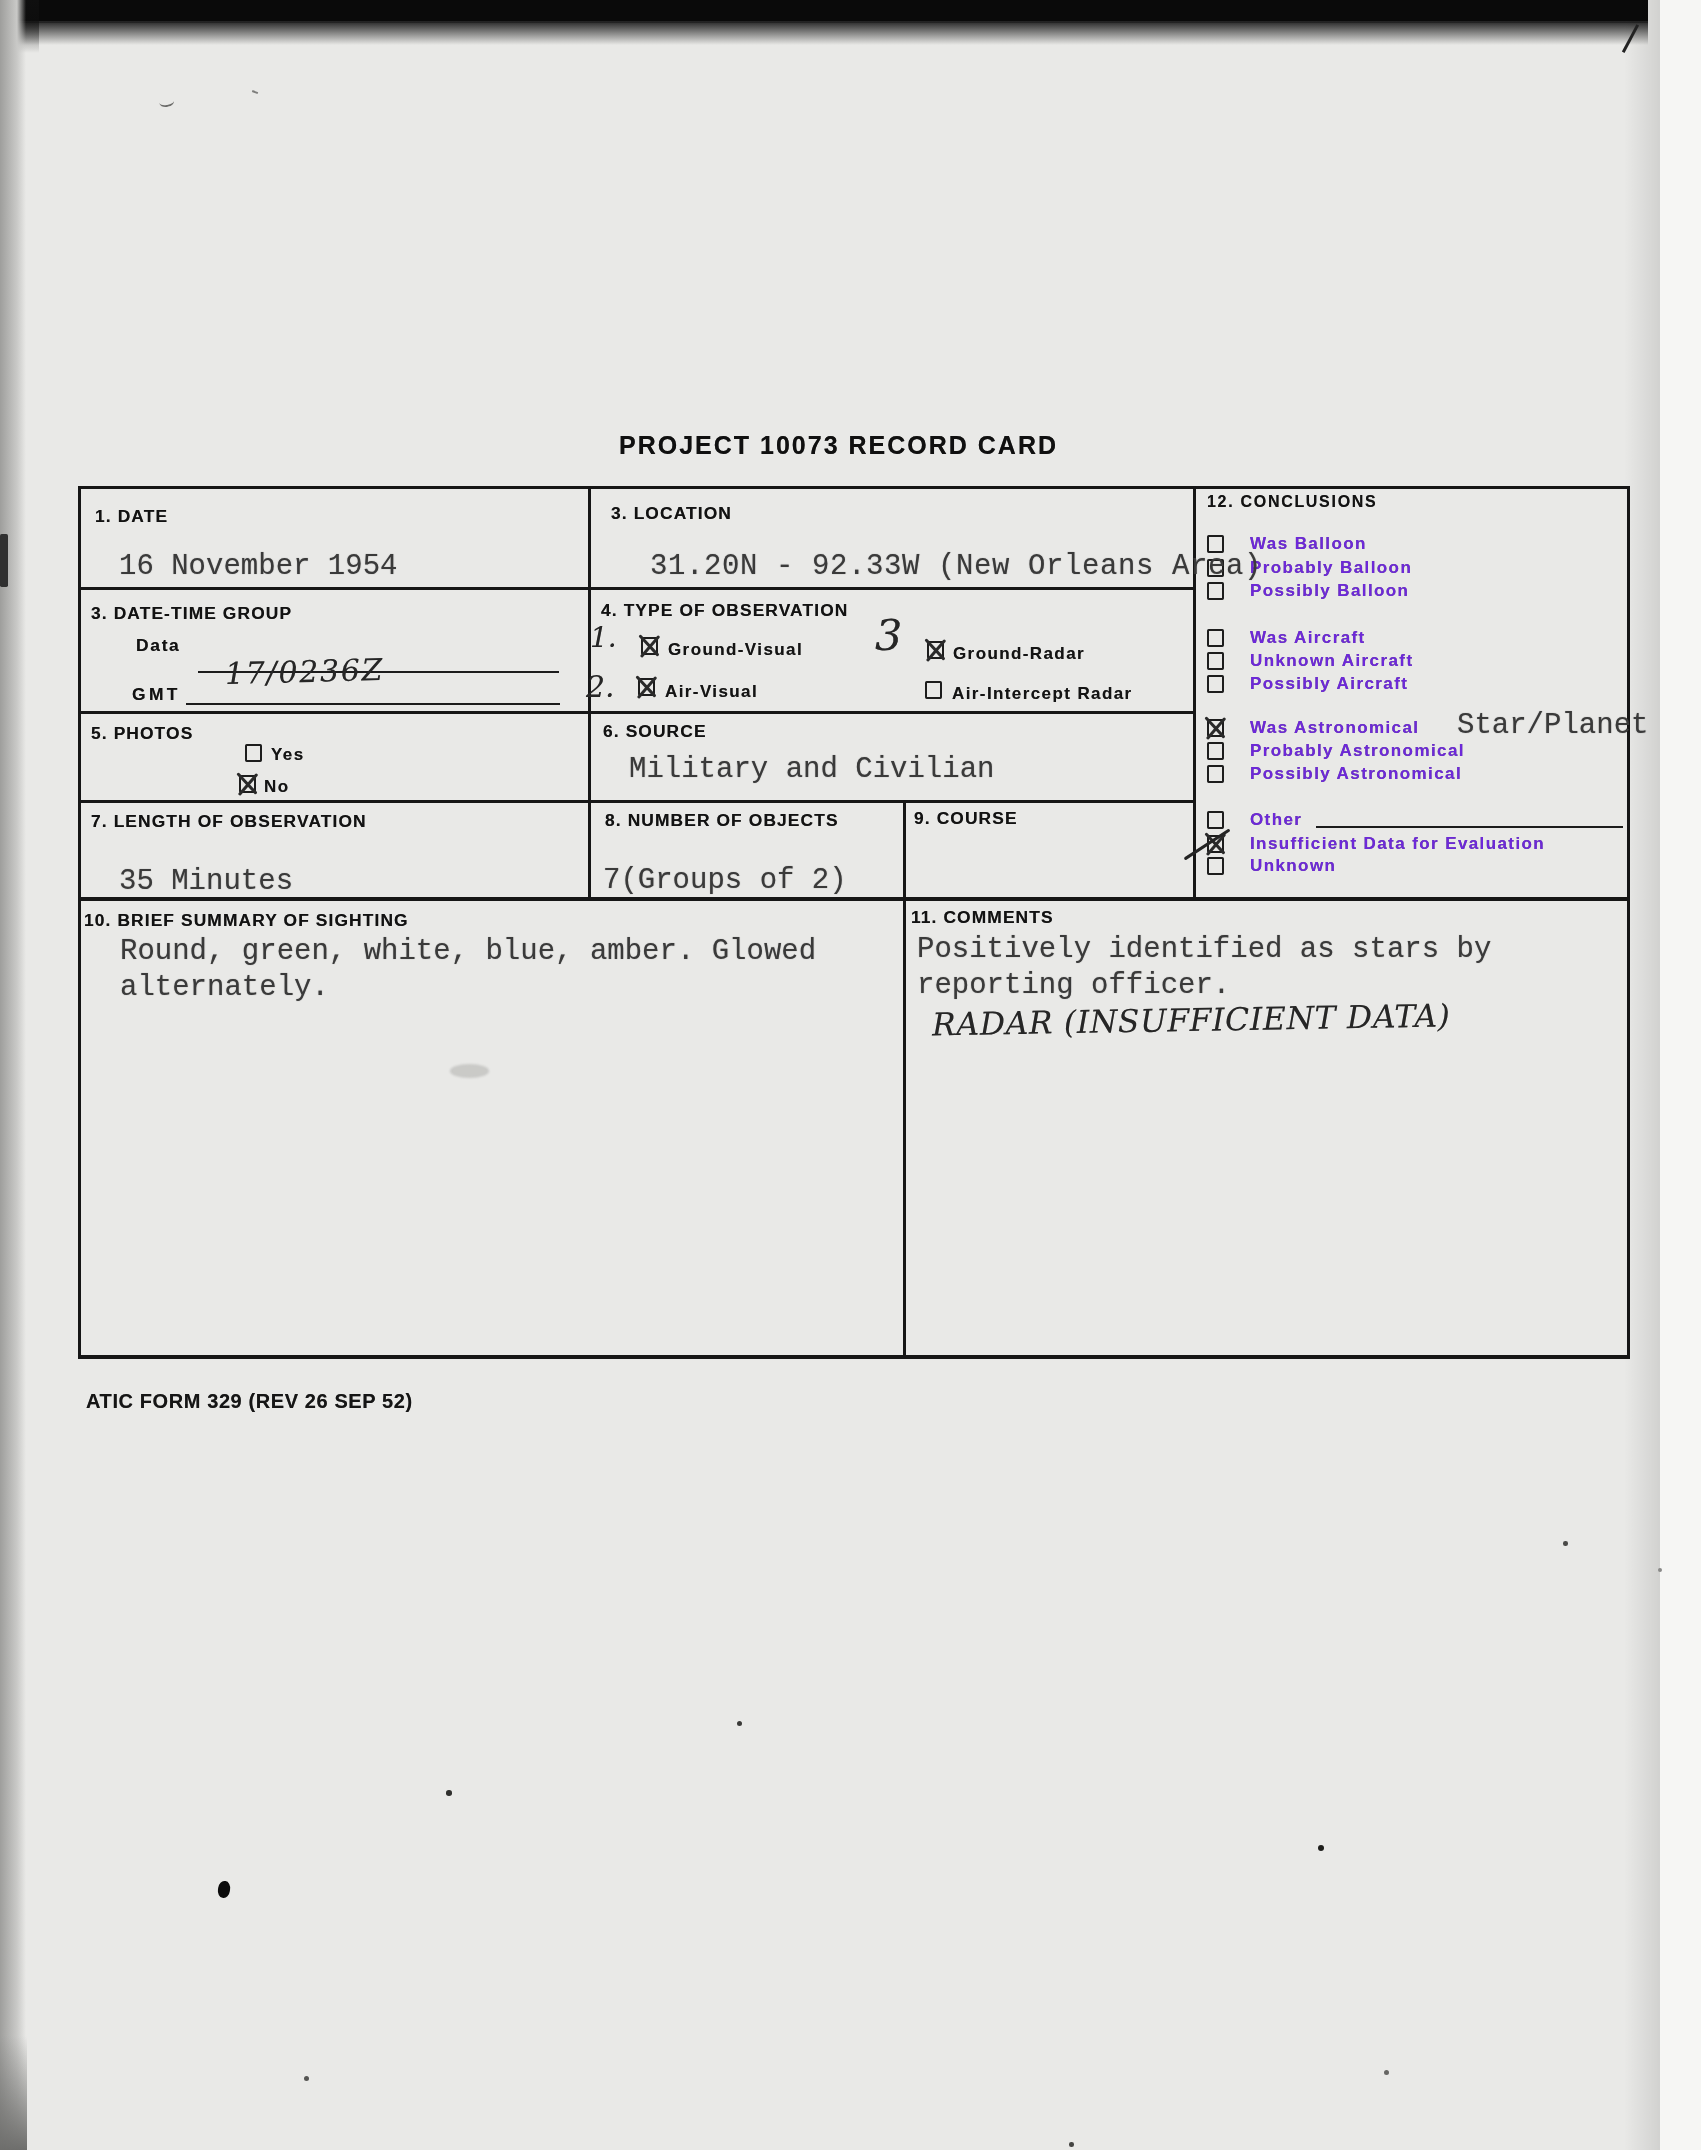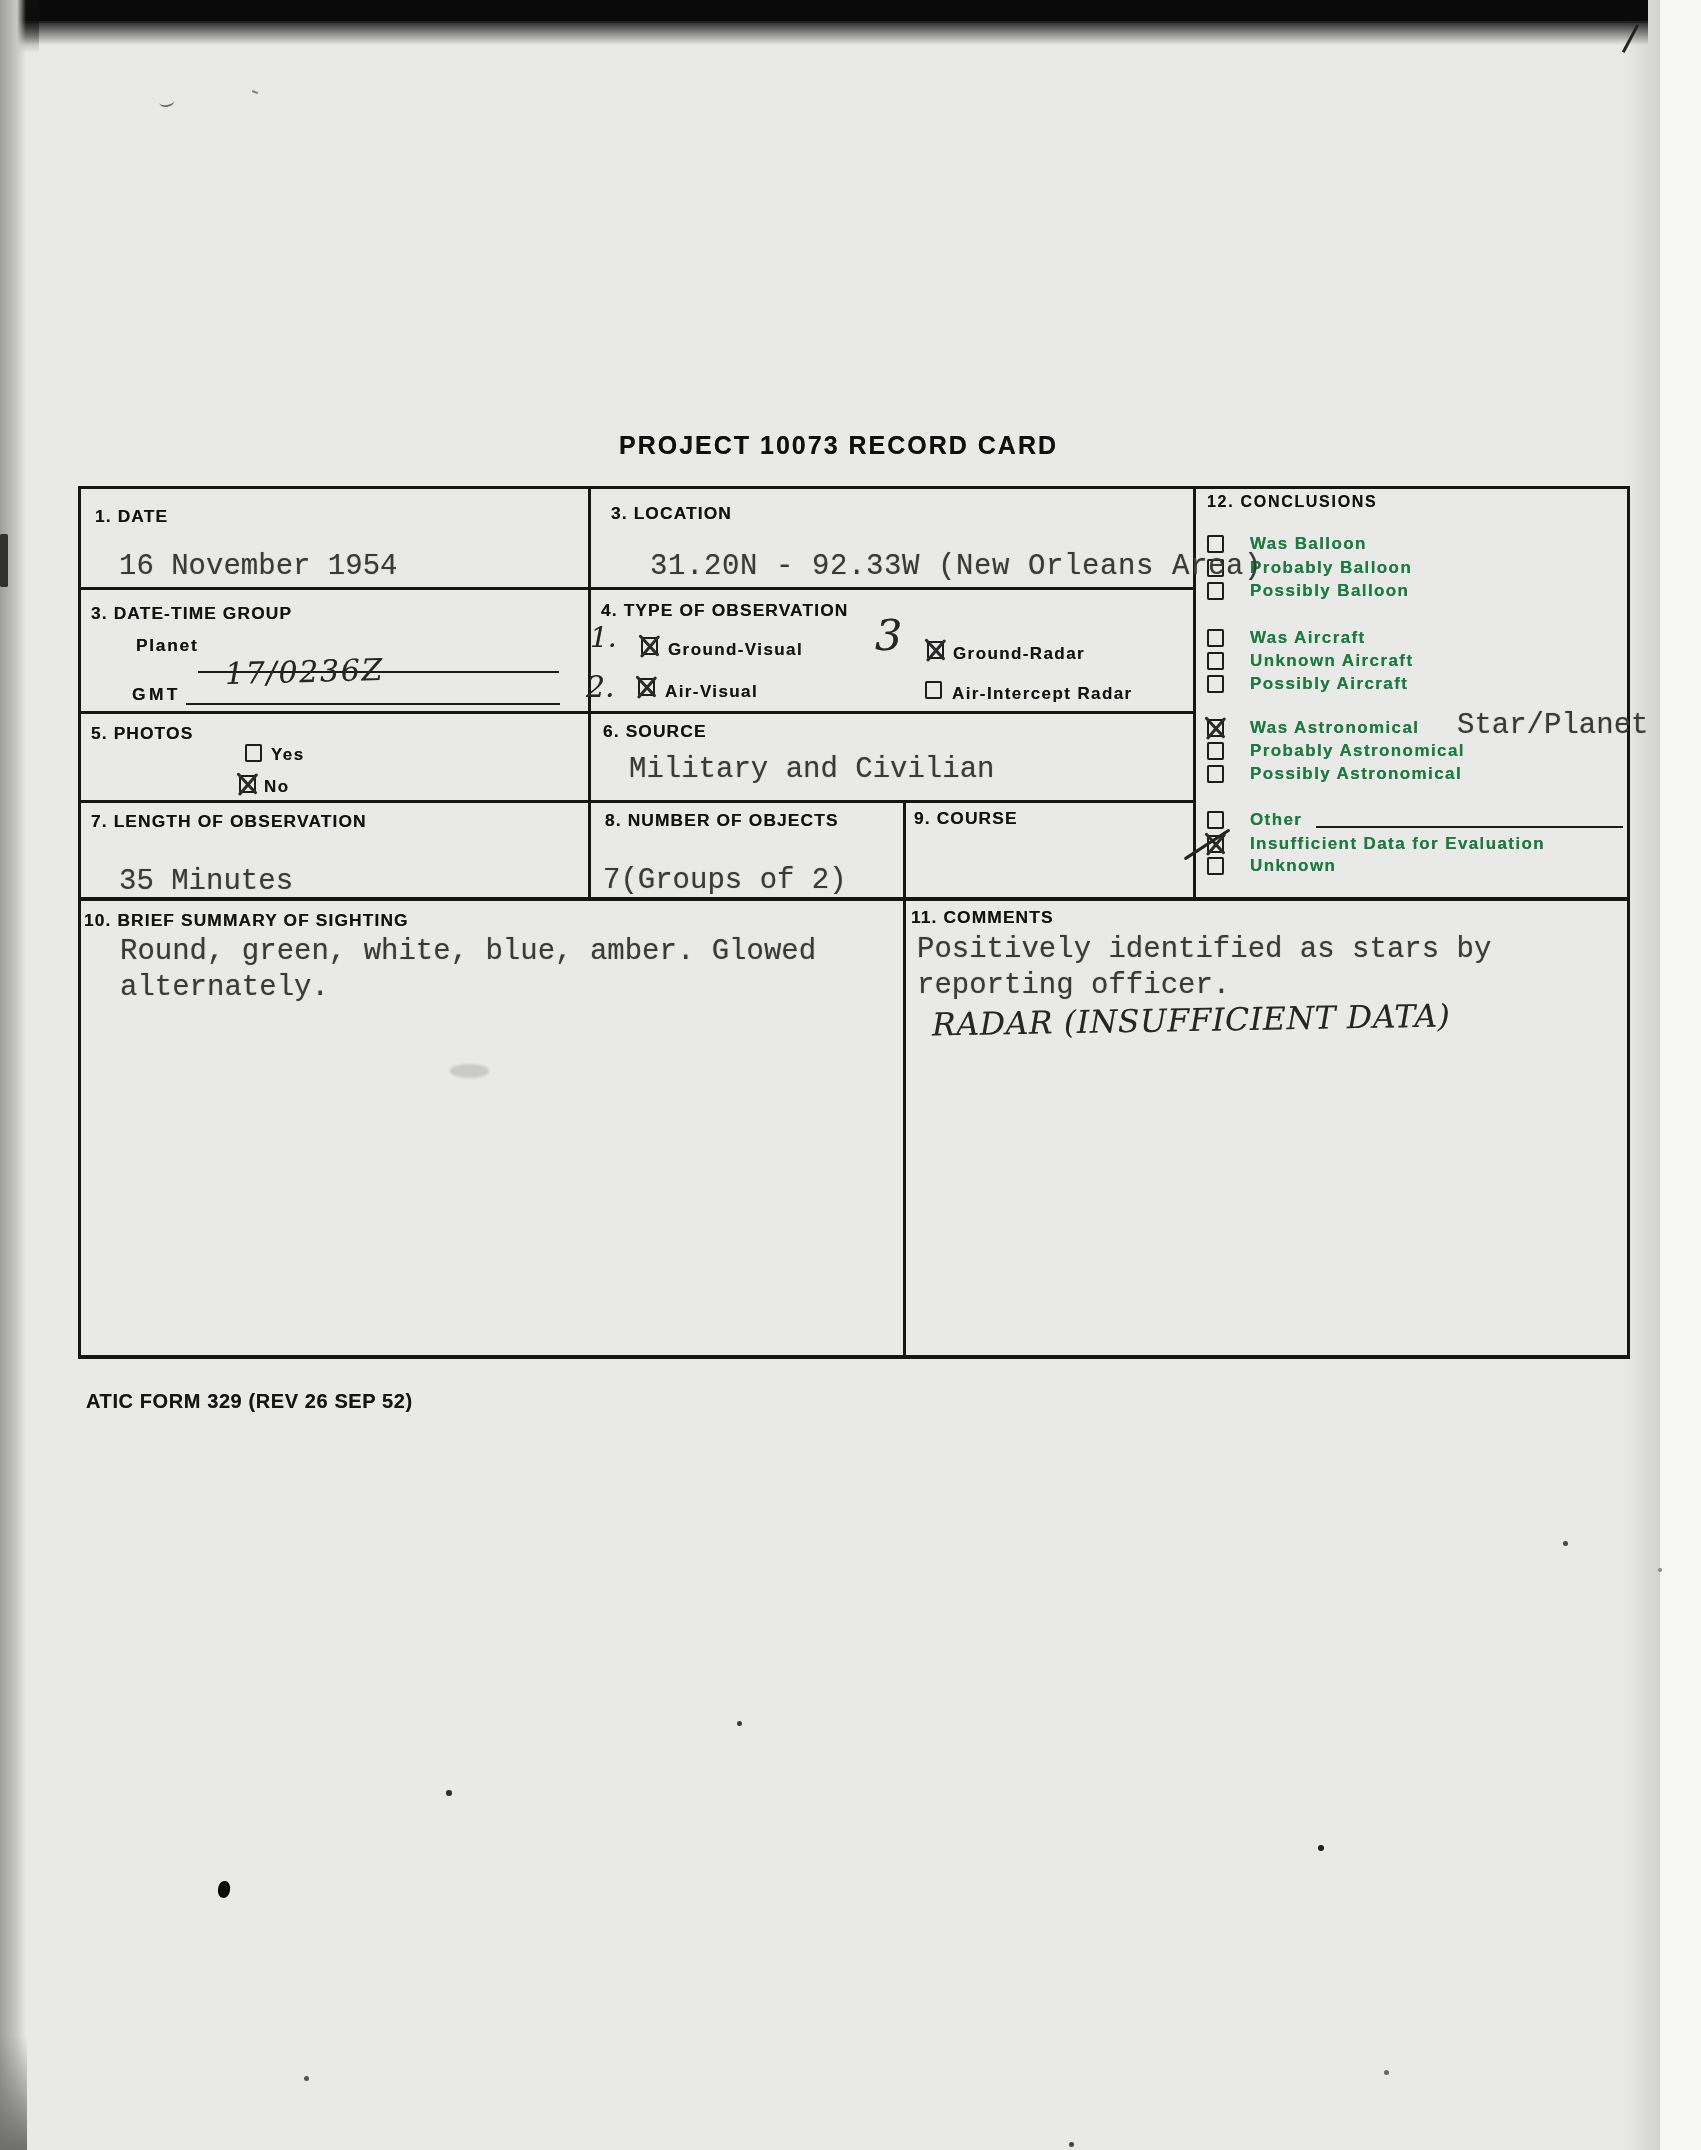--- a/index.html
+++ b/index.html
@@ -25,21 +25,21 @@
           color:#151515;text-shadow:0 0 0.6px rgba(0,0,0,.5);margin-top:16px;}
   
   .box{position:absolute;width:13px;height:14px;border:2.8px solid #1d1d1d;border-radius:1.7px;z-index:3;}
   .box.checked::before,.box.checked::after{content:"";position:absolute;width:28px;height:2.8px;
       background:#2a2a2a;border-radius:1.7px;top:4.5px;left:-7.9px;}
   .box.checked::before{transform:rotate(47deg);}
   .box.checked::after{transform:rotate(-49deg);top:5.6px;left:-7.3px;}
   .concl-item{position:absolute;left:1207px;height:20px;z-index:3;}
   .concl-item .box{left:0;top:1.1px;}
   .concl-item .clabel{position:absolute;left:43px;top:0;font:700 17px/19px "Liberation Sans",sans-serif;
-      letter-spacing:1.4px;color:#15803d;text-shadow:0 0 0.6px rgba(0,0,0,.5);white-space:nowrap;}
+      letter-spacing:1.4px;color:#6d28d9;text-shadow:0 0 0.6px rgba(0,0,0,.5);white-space:nowrap;}
   .to-label{position:absolute;font:700 17px/19px "Liberation Sans",sans-serif;letter-spacing:1.4px;
       color:#141414;text-shadow:0 0 0.6px rgba(0,0,0,.5);white-space:nowrap;z-index:3;}
   .speck{position:absolute;border-radius:50%;z-index:6;}
 </style>
 </head>
 <body>
 
 <div id="screen">
 
   <div class="art" style="left:17px;top:0;width:1631px;height:22.5px;background:#0a0a0a;"></div>
@@ -68,21 +68,21 @@
   <div class="vline" style="left:1193px;top:486px;height:415px;"></div>
   <div class="vline" style="left:903px;top:800px;height:559px;"></div>
 
   <div class="lbl" style="left:95px;top:506px;">1. DATE</div>
   <div class="typed" style="left:119px;top:549px;">16 November 1954</div>
 
   <div class="lbl" style="left:611px;top:503px;">3. LOCATION</div>
   <div class="typed nowrap" style="left:650px;top:549px;letter-spacing:0.6px;z-index:5;">31.20N - 92.33W (New Orleans Area)</div>
 
   <div class="lbl" style="left:91px;top:603px;">3. DATE-TIME GROUP</div>
-  <div class="lbl" style="left:136px;top:635px;letter-spacing:1.7px;">Planet</div>
+  <div class="lbl" style="left:136px;top:635px;letter-spacing:1.7px;">Data</div>
   <div class="line" style="left:198px;top:671px;width:361px;"></div>
   <div class="lbl" style="left:132px;top:684px;letter-spacing:3.4px;">GMT</div>
   <div class="line" style="left:186px;top:703px;width:374px;"></div>
   <div class="hw" style="left:225px;top:654px;font-size:30px;letter-spacing:1.7px;transform:rotate(-1.5deg);">17/0236Z</div>
 
   <div class="lbl" style="left:601px;top:600px;">4. TYPE OF OBSERVATION</div>
   <div class="hw" style="left:590px;top:621px;font-size:28px;">1.</div>
   <span class="box checked" style="left:641px;top:637px;"></span>
   <div class="to-label" style="left:668px;top:640px;">Ground-Visual</div>
   <div class="hw" style="left:875px;top:610px;font-size:43px;">3</div>

